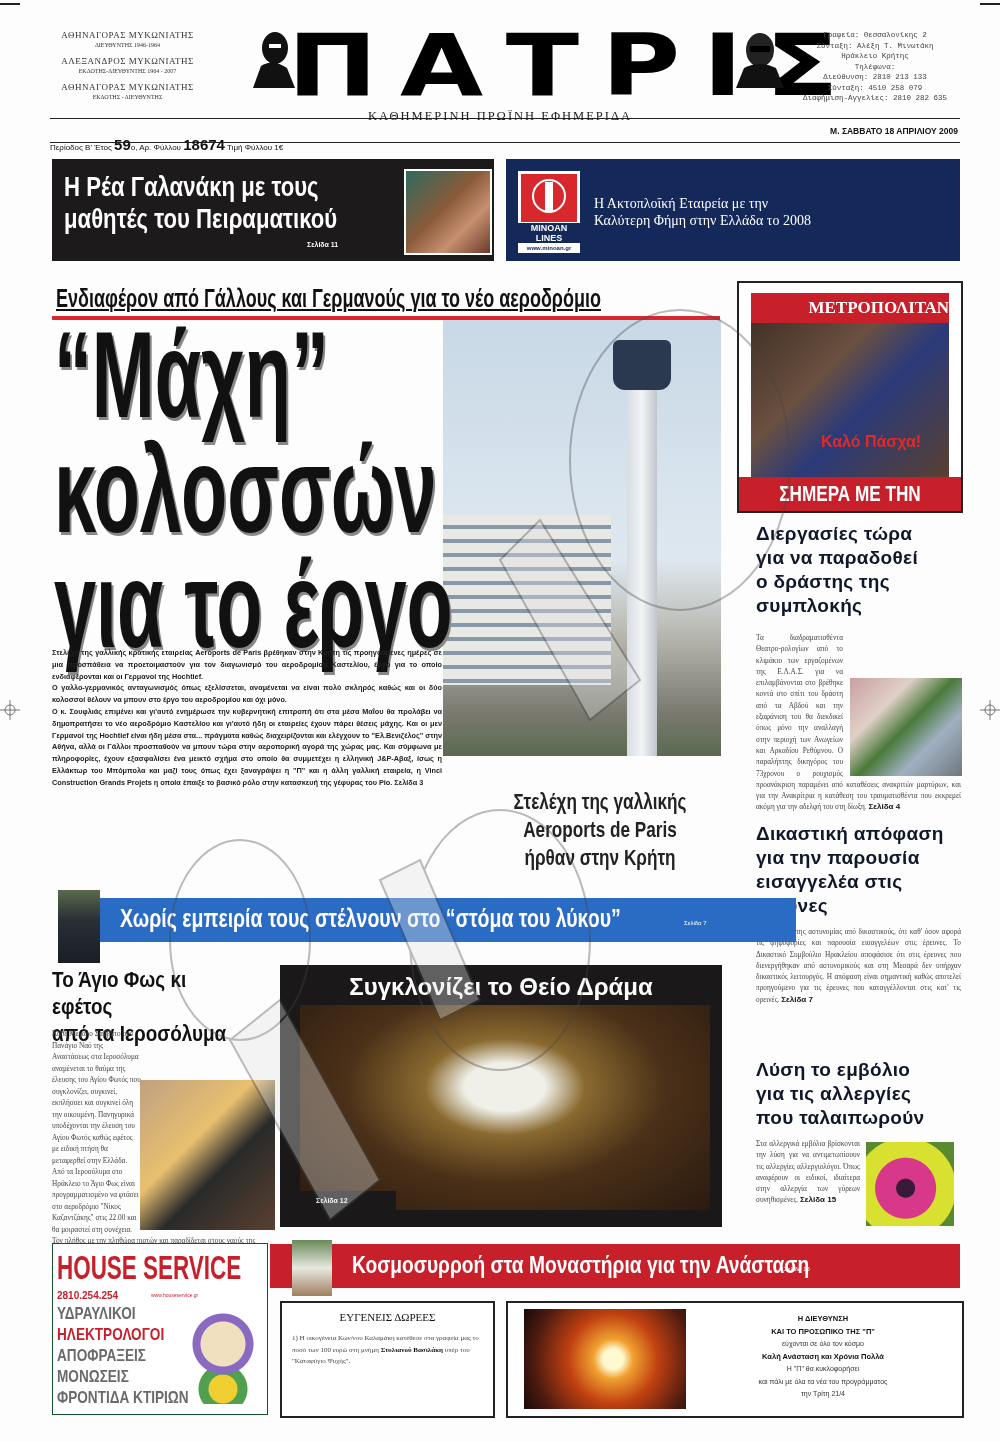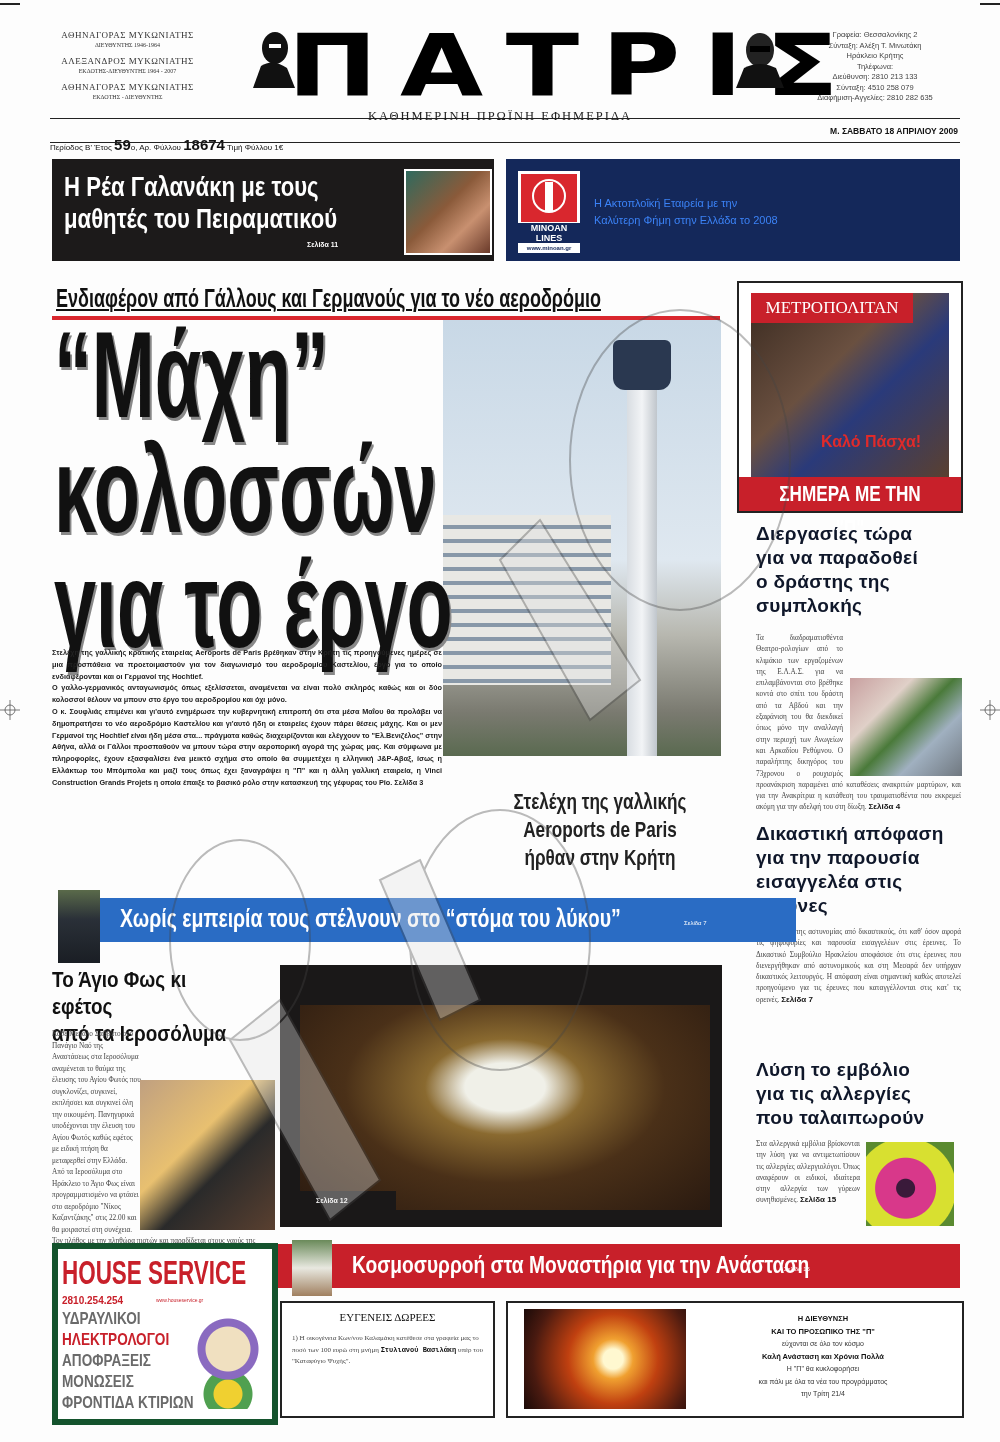--- a/index.html
+++ b/index.html
@@ -6,54 +6,54 @@
   body{width:1000px;height:1442px;background:#fdfdfd;position:relative;overflow:hidden;font-family:"Liberation Sans",sans-serif;color:#111;}
   .abs{position:absolute;}
   
   .left-credits{left:40px;top:30px;width:175px;text-align:center;font-size:7.5px;line-height:10px;color:#333;font-family:"Liberation Serif",serif;}
   .left-credits .name{font-size:9px;letter-spacing:.5px;}
   .left-credits .role{font-size:6px;margin-bottom:6px;}
   .masthead{left:330px;top:25px;width:340px;text-align:center;}
   .masthead .logo{font-family:"DejaVu Sans",sans-serif;font-weight:bold;font-size:86px;line-height:80px;letter-spacing:18px;color:#000;transform:scaleX(1.25);transform-origin:center;}
   .masthead .tagline{font-family:"Liberation Serif",serif;font-size:12.5px;letter-spacing:2px;margin-top:4px;color:#222;}
   .portrait{width:60px;height:60px;}
-  .right-contact{left:790px;top:30px;width:170px;text-align:center;font-family:Liberation Sans, sans-serif;font-size:7.5px;line-height:10.5px;color:#444;}
+  .right-contact{left:790px;top:30px;width:170px;text-align:center;font-family:Liberation Mono, monospace;font-size:7.5px;line-height:10.5px;color:#444;}
   .rule{left:50px;width:910px;height:1px;background:#222;}
   .issue-line{left:50px;top:136px;font-size:8px;color:#111;text-align:center;}
   .issue-line b{font-size:15px;}
   .date-line{right:42px;top:126px;font-size:8.5px;font-weight:bold;color:#111;}
   
   .box-rea{left:52px;top:159px;width:442px;height:102px;background:#1c1a1a;}
   .box-rea .title{left:12px;top:12px;color:#fff;font-size:27px;line-height:32px;font-weight:bold;transform:scaleX(.82);transform-origin:left top;width:420px;}
   .box-rea .page{left:255px;top:82px;color:#fff;font-size:7px;font-weight:bold;}
   .box-rea .photo{left:352px;top:10px;width:84px;height:82px;border:2px solid #fff;background:linear-gradient(135deg,#2f6a5e,#8a5a3a 45%,#c89070 70%,#6a3a2a);}
   .box-minoan{left:506px;top:159px;width:454px;height:102px;background:#14285a;}
   .minoan-logo{left:12px;top:12px;width:62px;height:82px;background:#fff;}
   .minoan-logo .red{left:3px;top:3px;width:56px;height:48px;background:#d9272e;}
   .minoan-logo .txt{left:0;top:52px;width:62px;text-align:center;color:#fff;background:#14285a;font-size:9px;font-weight:bold;line-height:10px;}
   .minoan-logo .url{left:0;top:74px;width:62px;text-align:center;font-size:6px;font-weight:bold;color:#14285a;}
-  .box-minoan .slogan{left:88px;top:36px;color:#3b82f6;font-family:Liberation Sans, sans-serif;font-size:11px;line-height:17px;}
+  .box-minoan .slogan{left:88px;top:36px;color:#ffffff;font-family:Liberation Serif, serif;font-size:14px;line-height:17px;}
   .famous{left:336px;top:12px;width:106px;height:78px;background:#fff;border-radius:5px;}
   .famous .pill{left:6px;top:20px;width:94px;height:26px;background:#d9272e;border-radius:50%;color:#fff;font-size:10px;text-align:center;line-height:26px;}
   .famous .tl{left:28px;top:62px;width:50px;height:12px;background:#d9272e;color:#fff;font-size:5px;text-align:center;line-height:12px;font-family:"Liberation Serif",serif;}
   
   .kicker{left:56px;top:284px;font-weight:bold;font-size:25px;color:#111;transform:scaleX(.72);transform-origin:left top;white-space:nowrap;text-decoration:underline;}
   .kicker-bar{left:52px;top:316px;width:668px;height:4px;background:#d9272e;}
   .headline{left:54px;top:318px;font-weight:bold;font-size:122px;line-height:115px;color:#111;transform:scaleX(.62);transform-origin:left top;white-space:nowrap;text-shadow:3px 3px 0 #888;}
   .airport-photo{left:443px;top:320px;width:278px;height:436px;background:linear-gradient(180deg,#c8d8e6 0%,#dfe8f0 55%,#b8b8b0 72%,#7a7a70 90%,#5a6a50 100%);}
   .tower{left:170px;top:20px;width:58px;height:416px;}
   .tower .cab{left:0;top:0;width:58px;height:50px;background:#2a3850;border-radius:6px 6px 12px 12px;}
   .tower .shaft{left:14px;top:50px;width:30px;height:366px;background:linear-gradient(90deg,#d8dde2,#f2f4f6,#c0c6cc);}
   .building{left:0;top:195px;width:168px;height:170px;background:repeating-linear-gradient(180deg,#e8e8e4 0 10px,#8898a8 10px 14px);}
   .body-text{left:52px;top:647px;width:390px;font-size:7.3px;line-height:11.8px;font-weight:bold;color:#222;text-align:justify;}
   .sub-head{left:480px;top:788px;width:240px;text-align:center;font-weight:bold;font-size:22px;line-height:28px;color:#222;transform:scaleX(.78);transform-origin:center top;}
   
   .metro-box{left:737px;top:281px;width:222px;height:228px;border:2px solid #222;background:#fff;}
   .metro-cover{left:12px;top:10px;width:198px;height:184px;background:linear-gradient(135deg,#3a2a20,#6a5040 40%,#2a3a7a 60%,#5a4030);}
-  .metro-cover .mt{left:0;top:0;width:162px;height:30px;background:#c8202a;color:#fff;font-family:"Liberation Serif",serif;font-weight:normal;font-size:17px;text-align:center;line-height:30px;}
+  .metro-cover .mt{left:0;top:0;width:198px;height:30px;background:#c8202a;color:#fff;font-family:"Liberation Serif",serif;font-weight:bold;font-size:17px;text-align:right;line-height:30px;}
   .metro-cover .pascha{left:70px;top:140px;color:#e02a2a;font-weight:bold;font-size:16px;}
   .metro-box .banner{left:0;top:194px;width:222px;height:34px;background:#c8202a;color:#fff;font-weight:bold;font-size:22px;text-align:center;line-height:34px;}
   .metro-box .banner span{display:inline-block;transform:scaleX(.78);}
   .rhead{font-weight:bold;color:#0f172a;font-size:19px;line-height:24px;letter-spacing:.3px;}
   .rtext{font-family:"Liberation Serif",serif;font-size:7.3px;line-height:11.3px;color:#444;text-align:justify;}
   .rtext b{font-family:"Liberation Sans",sans-serif;color:#111;font-size:8px;}
   .street-photo{left:850px;top:678px;width:112px;height:98px;background:linear-gradient(135deg,#c8a0a0,#e0d0c8 30%,#4a7a3a 50%,#a0b0c0 70%,#707880);}
   .flower-photo{left:866px;top:1142px;width:88px;height:84px;background:radial-gradient(circle at 45% 55%,#3a1a3a 0 9px,#d8388a 10px 30px,#d8e030 31px 50px,#5a8a30 51px);}
   
   .police-photo{left:58px;top:890px;width:42px;height:73px;background:linear-gradient(180deg,#5a6a4a,#2a3038 40%,#1a1e24);}
@@ -63,21 +63,21 @@
   
   .holy-head{left:52px;top:966px;width:230px;font-weight:bold;font-size:22px;line-height:27px;color:#111;transform:scaleX(.86);transform-origin:left top;}
   .holy-text{left:52px;top:1028px;width:220px;font-family:"Liberation Serif",serif;font-size:7.3px;line-height:11.5px;color:#444;}
   .holy-photo{left:140px;top:1080px;width:135px;height:150px;background:linear-gradient(135deg,#c0a080,#e8c070 40%,#2a2a2a 60%,#5a4030);}
   
   .drama-box{left:280px;top:965px;width:442px;height:262px;background:#1a1818;}
   .drama-box .t{left:0;top:8px;width:442px;text-align:center;color:#fff;font-weight:bold;font-size:24px;}
   .drama-box .photo{left:20px;top:40px;width:410px;height:205px;background:radial-gradient(ellipse at 50% 40%,#f0f0e8 0 40px,#8a6a30 80px,#4a3018 160px,#2a1a10);}
   .drama-box .p{left:16px;top:226px;width:100px;height:20px;background:#1a1818;color:#fff;font-size:7px;font-weight:bold;line-height:20px;padding-left:20px;box-sizing:border-box;}
   
-  .house-ad{left:52px;top:1243px;width:214px;height:170px;border:6px solid #14532d;background:#fff;}
+  .house-ad{left:52px;top:1243px;width:214px;height:170px;border:1px solid #14532d;background:#fff;}
   .house-ad .h{left:4px;top:4px;color:#c8202a;font-weight:bold;font-size:34px;white-space:nowrap;transform:scaleX(.66);transform-origin:left top;}
   .house-ad .ph{left:4px;top:46px;color:#c8202a;font-weight:bold;font-size:10px;}
   .house-ad .l{left:4px;font-weight:bold;font-size:17px;white-space:nowrap;transform:scaleX(.8);transform-origin:left top;color:#6a6a6a;}
   .house-ad .l.red{color:#c8202a;}
   .house-ad .url{left:98px;top:48px;font-size:5px;color:#c8202a;}
   .house-ad .cartoon{left:130px;top:60px;width:80px;height:100px;background:radial-gradient(circle at 50% 40%,#f0e0c0 0 22px,#8a6ac0 23px 30px,transparent 31px),radial-gradient(circle at 50% 85%,#f0d030 0 14px,#50a050 15px 24px,transparent 25px);}
   .red-band-photo{left:292px;top:1240px;width:40px;height:56px;background:linear-gradient(180deg,#6a8a5a,#e8e8e0 50%,#a08060);}
   .red-band{left:270px;top:1244px;width:690px;height:44px;background:#c8202a;}
   .red-band .t{left:82px;top:7px;color:#fff;font-weight:bold;font-size:24px;white-space:nowrap;transform:scaleX(.8);transform-origin:left top;}
   .red-band .p{left:514px;top:22px;color:#fff;font-size:6px;}
@@ -272,20 +272,21 @@
   <div>από τα Ιεροσόλυμα</div>
 </div>
 <div class="abs holy-text">
   <div style="float:right;width:135px;height:150px;margin:50px -8px 2px 4px;"></div>
   <span>Κάθε Μεγάλο Σάββατο στο Πανάγιο Ναό της Αναστάσεως στα Ιεροσόλυμα αναμένεται το θαύμα της έλευσης του Αγίου Φωτός που συγκλονίζει, συγκινεί, εκπλήσσει και συγκινεί όλη την οικουμένη. Πανηγυρικά υποδέχονται την έλευση του Αγίου Φωτός καθώς εφέτος με ειδική πτήση θα μεταφερθεί στην Ελλάδα. Από τα Ιεροσόλυμα στο Ηράκλειο το Άγιο Φως είναι προγραμματισμένο να φτάσει στο αεροδρόμιο "Νίκος Καζαντζάκης" στις 22.00 και θα μοιραστεί στη συνέχεια. Τον πλήθος με την πληθώρα πιστών και παραδίδεται στους ναούς της Κρήτης για την Ανάσταση του Κυρίου στις εκκλησίες.</span>
   <b style="font-family:'Liberation Sans',sans-serif;color:#111;">Σελίδα 14</b>
 </div>
 <div class="abs holy-photo"></div>
 
 <div class="abs drama-box">
+  <div class="abs t">Συγκλονίζει το Θείο Δράμα</div>
   <div class="abs photo"></div>
   <div class="abs p">Σελίδα 12</div>
 </div>
 
 <div class="abs red-band">
   <div class="abs t">Κοσμοσυρροή στα Μοναστήρια για την Ανάσταση</div>
   <div class="abs p">Σελίδα 15</div>
 </div>
 <div class="abs red-band-photo"></div>
 
@@ -299,21 +300,21 @@
   <div class="abs l" style="top:123px;">ΜΟΝΩΣΕΙΣ</div>
   <div class="abs l" style="top:144px;">ΦΡΟΝΤΙΔΑ ΚΤΙΡΙΩΝ</div>
   <div class="abs cartoon"></div>
 </div>
 
 <div class="abs donations">
   <div class="abs h">ΕΥΓΕΝΕΙΣ ΔΩΡΕΕΣ</div>
   <div class="abs b">
     <div>
       <span>1) Η οικογένεια Κων/νου Καλαμάκη κατέθεσε στα γραφεία μας το ποσό των 100 ευρώ στη μνήμη</span>
-      <b style="color:#111;font-family:Liberation Mono, monospace;">Στυλιανού Βασιλάκη</b>
+      <b style="color:#111;">Στυλιανού Βασιλάκη</b>
       <span>υπέρ του "Καταφύγιο Ψυχής".</span>
     </div>
   </div>
 </div>
 
 <div class="abs greet">
   <div class="abs candle"></div>
   <div class="abs txt">
     <div class="bold">Η ΔΙΕΥΘΥΝΣΗ</div>
     <div class="bold">ΚΑΙ ΤΟ ΠΡΟΣΩΠΙΚΟ ΤΗΣ "Π"</div>

